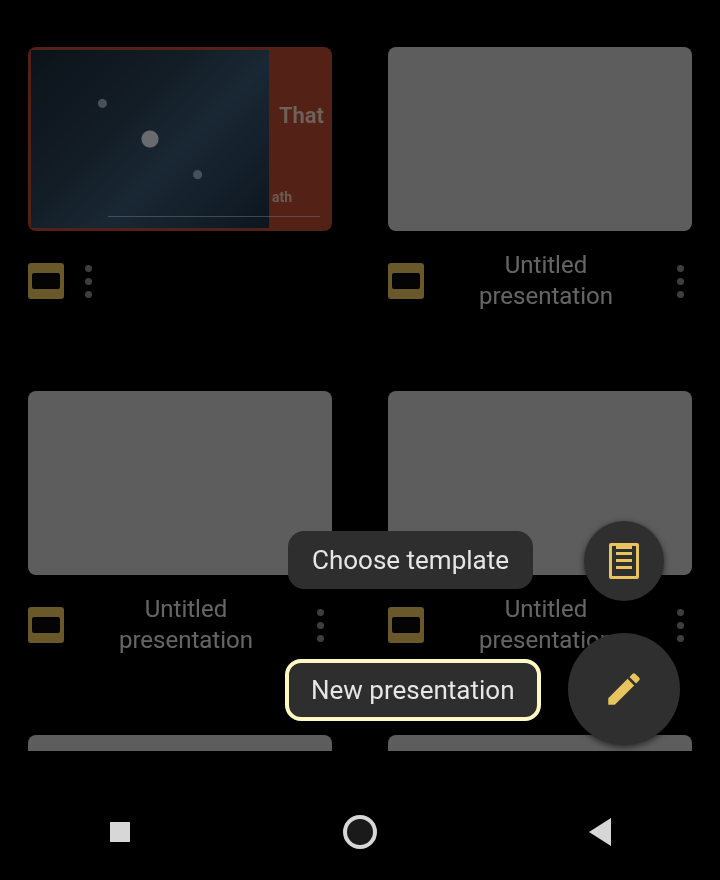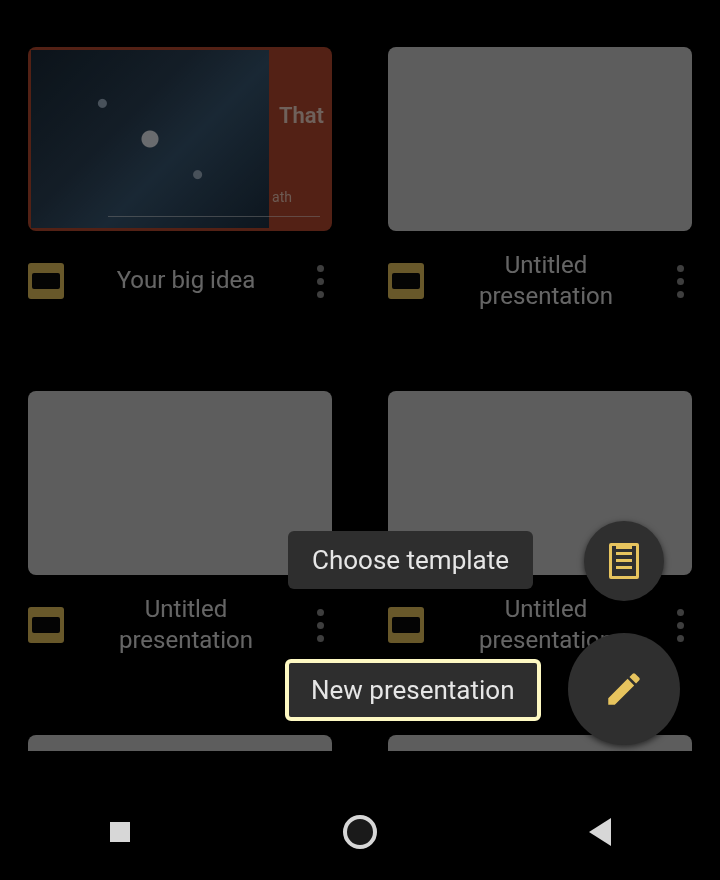--- a/index.html
+++ b/index.html
@@ -14,33 +14,33 @@
   .thumb.red { background: #b84a2f; }
   .thumb.red .macro { position: absolute; top: 3px; left: 3px; width: 238px; height: 178px;
     background:
       radial-gradient(circle at 50% 50%, #e8edf3 0 8px, transparent 9px),
       radial-gradient(circle at 30% 30%, #9fb3c8 0 4px, transparent 5px),
       radial-gradient(circle at 70% 70%, #9fb3c8 0 4px, transparent 5px),
       linear-gradient(135deg, #1a2b3a 0%, #2c4257 40%, #395974 60%, #1e3144 100%);
     filter: blur(0.6px);
   }
   .thumb.red .ttext1 { position: absolute; right: 8px; top: 56px; color: #f6d7c9; font-size: 22px; font-weight: 600; }
-  .thumb.red .ttext2 { position: absolute; right: 40px; bottom: 26px; color: #f0c7b5; font-size: 14px; }
+  .thumb.red .ttext2 { position: absolute; right: 40px; bottom: 26px; color: #f0c7b5; font-size: 14px; font-weight: bold; }
   .thumb.red .tline { position: absolute; left: 80px; right: 12px; bottom: 14px; height: 1px; background: rgba(255,255,255,0.5);}
   
   .meta { display: flex; align-items: center; height: 80px; margin-top: 10px; gap: 12px; }
   .slides-icon { width: 36px; height: 36px; background: #e7c45e; border-radius: 3px; position: relative; flex-shrink: 0; }
   .slides-icon::after { content: ""; position: absolute; left: 4px; right: 4px; top: 10px; bottom: 10px; background: #0b0b0b; border-radius: 2px; }
   .title { flex: 1; color: #e1e1e1; font-size: 24px; text-align: center; line-height: 1.3; }
   .more { width: 24px; height: 40px; display: flex; flex-direction: column; justify-content: center; align-items: center; gap: 6px; flex-shrink: 0; }
   .more span { width: 7px; height: 7px; background: #8a8a8a; border-radius: 50%; }
 
   
   .fab-menu { position: absolute; z-index: 10; }
-  .chip { position: absolute; background: #2e2e2e; color: #e6e6e6; font-size: 26px; padding: 14px 24px; border-radius: 6px; white-space: nowrap; }
+  .chip { position: absolute; background: #2e2e2e; color: #e6e6e6; font-size: 26px; padding: 14px 24px; border-radius: 16px; white-space: nowrap; }
   #chip-template { left: 288px; top: 531px; }
   #chip-new { left: 285px; top: 659px; padding: 12px 22px; }
   .highlight { border: 4px solid #fef9c3; }
   .fab { position: absolute; border-radius: 50%; background: #2f2f2f; display: flex; align-items: center; justify-content: center; box-shadow: 0 2px 6px rgba(0,0,0,0.6); }
   #fab-template { left: 584px; top: 521px; width: 80px; height: 80px; }
   #fab-new { left: 568px; top: 633px; width: 112px; height: 112px; }
   .icon-doc { width: 30px; height: 36px; border: 3px solid #e7c45e; border-radius: 2px; position: relative; }
   .icon-doc::before, .icon-doc::after { content: ""; position: absolute; left: 4px; right: 4px; height: 3px; background: #e7c45e; }
   .icon-doc::before { top: 6px; box-shadow: 0 7px 0 #e7c45e, 0 14px 0 #e7c45e; }
   .icon-pencil { width: 42px; height: 42px; position: relative; }
@@ -63,21 +63,20 @@
 
       <div class="card">
         <div class="thumb red">
           <div class="macro"></div>
           <div class="ttext1">That</div>
           <div class="ttext2">ath</div>
           <div class="tline"></div>
         </div>
         <div class="meta">
           <div class="slides-icon"></div>
-          <div class="title">Your big idea</div>
           <div class="more">
               <span></span>
               <span></span>
               <span></span>
             </div>
         </div>
       </div>
 
       <div class="card">
         <div class="thumb"></div>

